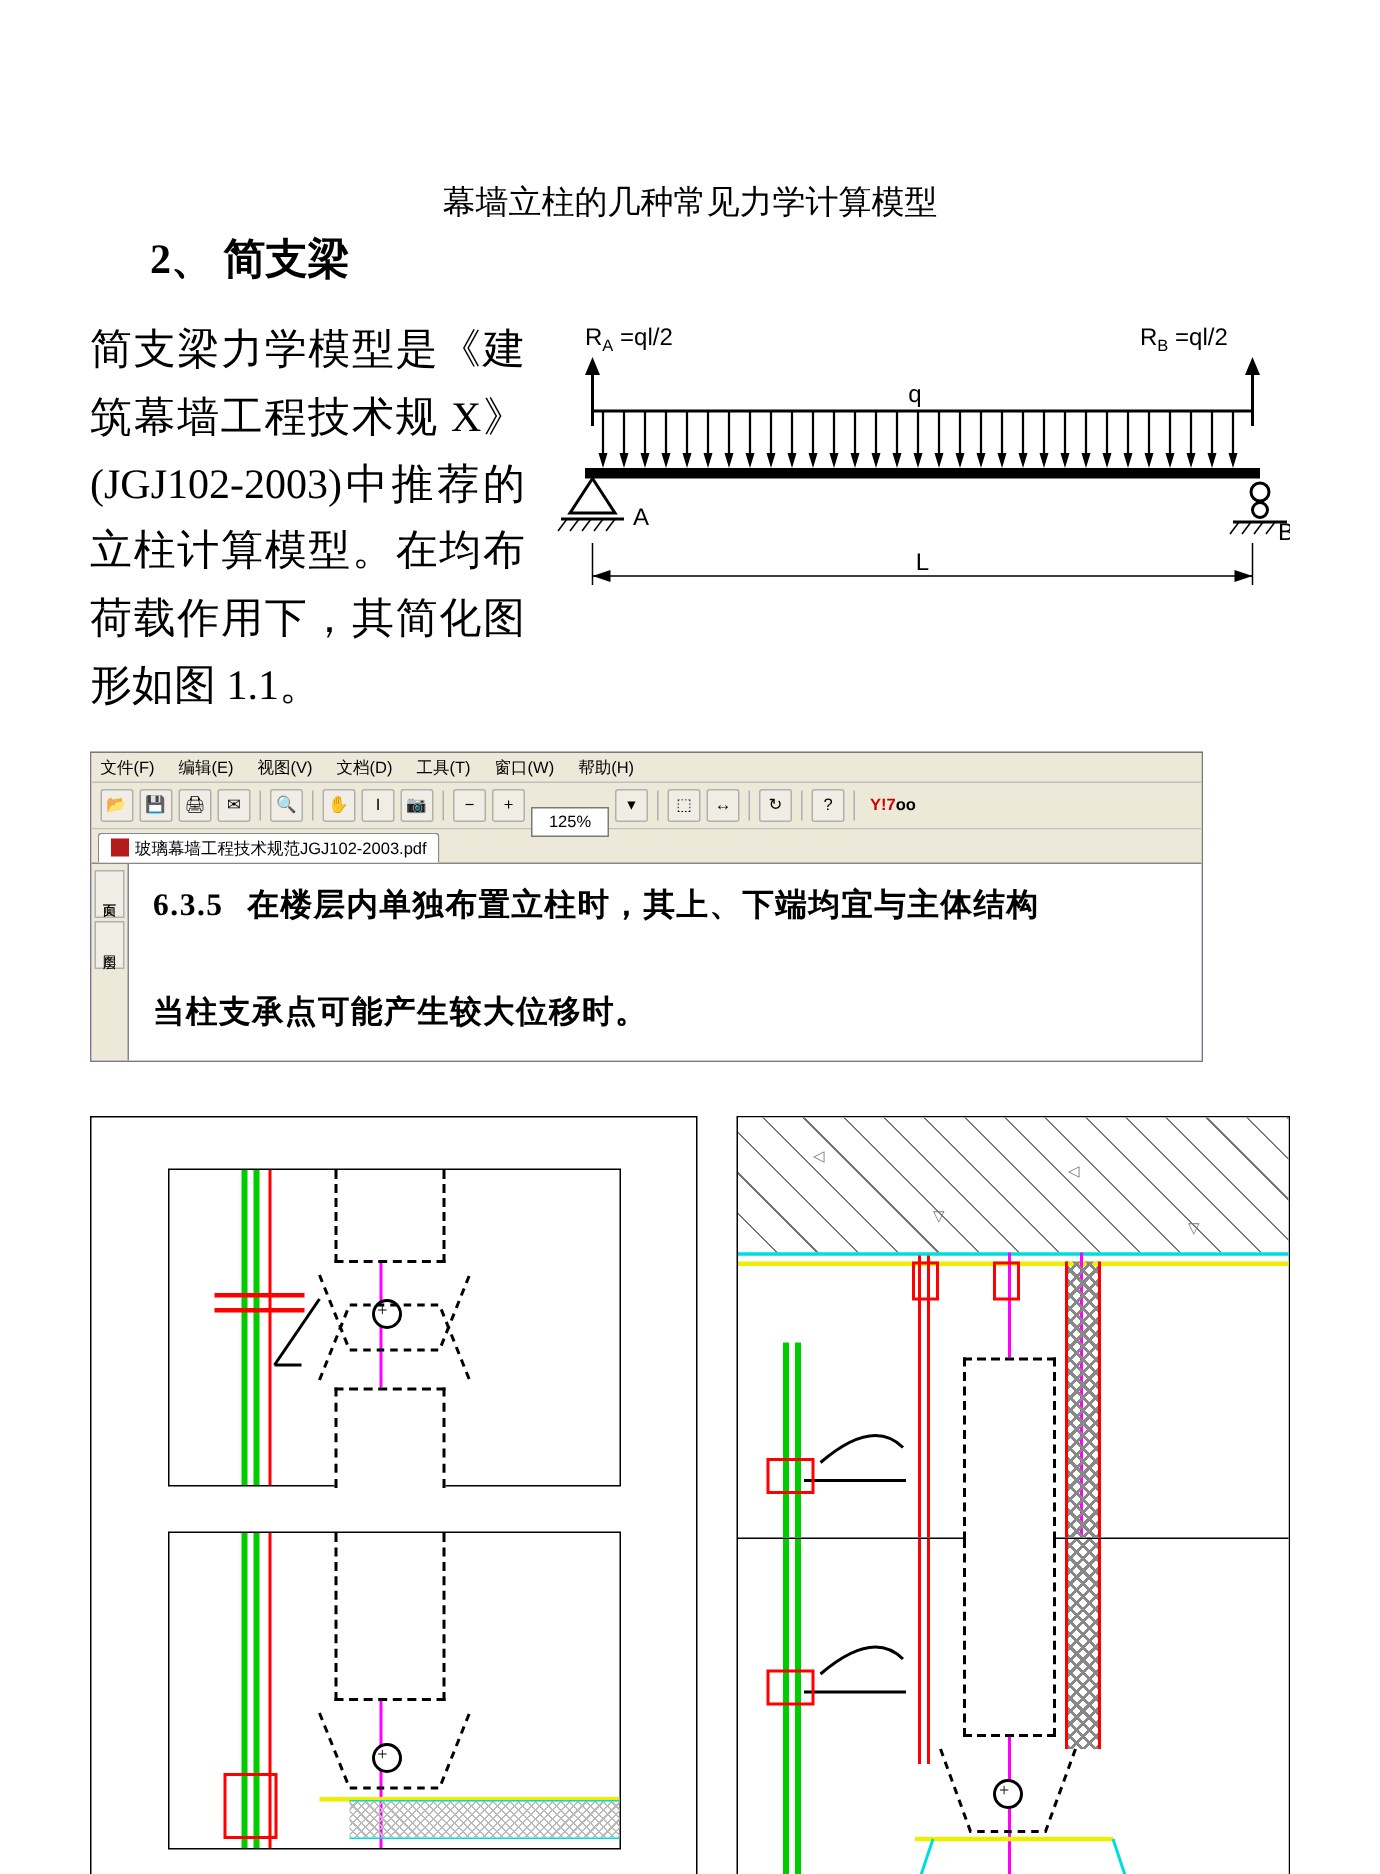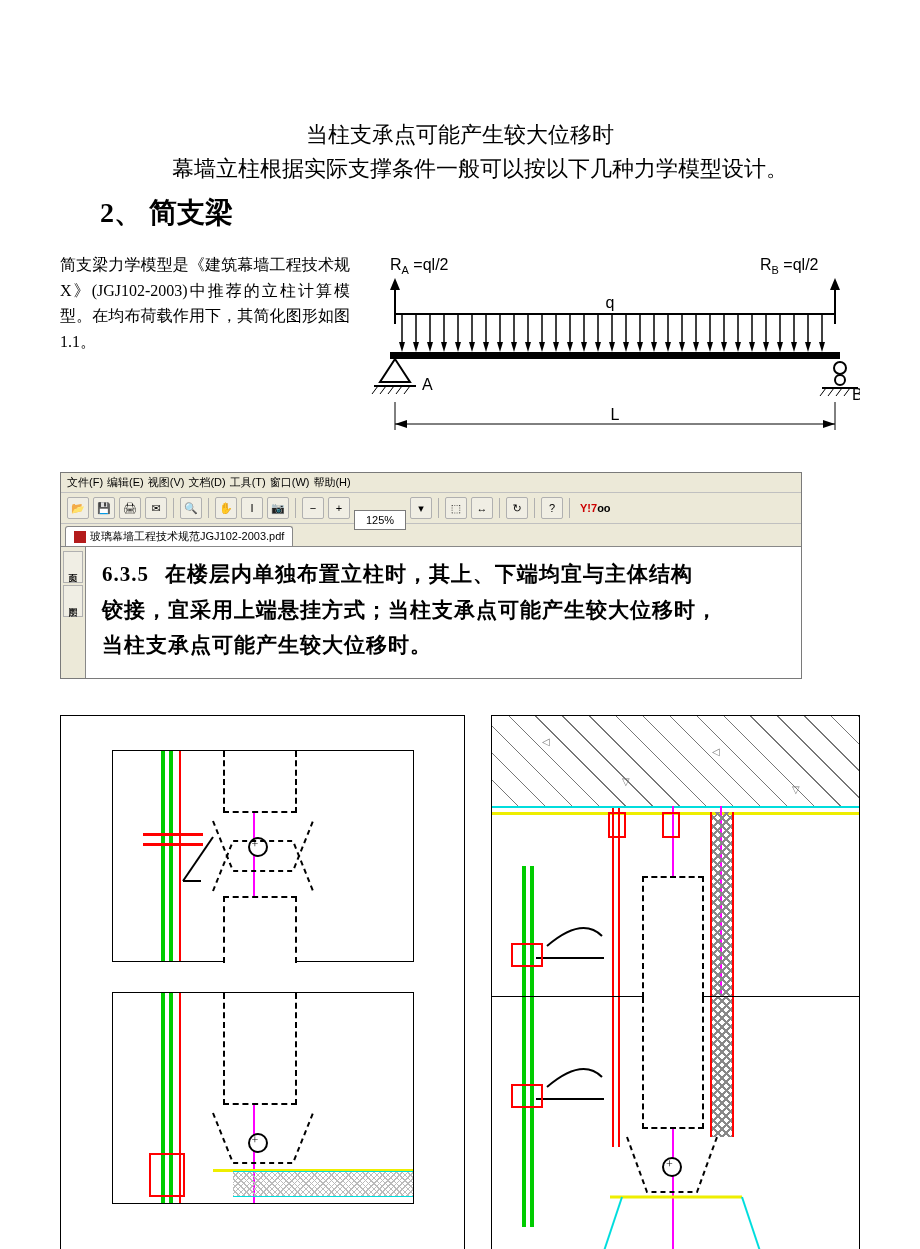--- a/index.html
+++ b/index.html
@@ -32,21 +32,21 @@
     font-weight: bold;
     margin: 0 0 20px 40px;
   }
   .row1 {
     display: flex;
     align-items: flex-start;
     gap: 10px;
   }
   .paragraph {
     width: 290px;
-    font-size: 16px;
+    font-size: 28px;
     line-height: 1.6;
     text-align: justify;
   }
   .beam-diagram {
     flex: 1;
     position: relative;
     height: 200px;
   }
 
   
@@ -86,21 +86,21 @@
     border: 1px solid #888;
     text-align: center;
     line-height: 12px;
     color: #000;
     font-size: 10px;
   }
   .reader-menubar {
     background: #ece9d8;
     padding: 2px 6px;
     display: flex;
-    gap: 4px;
+    gap: 16px;
     border-bottom: 1px solid #c0c0c0;
   }
   .menu-item { color: #000; }
   .reader-toolbar {
     background: #ece9d8;
     padding: 3px 6px;
     display: flex;
     align-items: center;
     gap: 4px;
     border-bottom: 1px solid #c0c0c0;
@@ -280,22 +280,21 @@
   .svg-text {
     font-family: Arial, sans-serif;
     font-size: 16px;
   }
 </style>
 </head>
 <body>
 
 <div class="page">
 
-  <div class="title">当柱支承点可能产生较大位移时</div>
-  <div class="subtitle">幕墙立柱根据实际支撑条件一般可以按以下几种力学模型设计。</div>
+  <div class="title">幕墙立柱的几种常见力学计算模型</div>
   <div class="heading">2、 简支梁</div>
 
   <div class="row1">
     <div class="paragraph">简支梁力学模型是《建筑幕墙工程技术规 X》(JGJ102-2003)中推荐的立柱计算模型。在均布荷载作用下，其简化图形如图 1.1。</div>
 
     <div class="beam-diagram">
       <svg width="500" height="200" viewBox="0 0 500 200">
 
         <text x="30" y="18" class="svg-text">
           <tspan>R</tspan><tspan dy="4" font-size="11">A</tspan><tspan dy="-4"> =ql/2</tspan>
@@ -451,21 +450,21 @@
         <span>玻璃幕墙工程技术规范JGJ102-2003.pdf</span>
       </div>
     </div>
     <div class="reader-content">
       <div class="reader-sidebar">
         <div class="side-btn">页面</div>
         <div class="side-btn">图层</div>
       </div>
       <div class="reader-doc">
         <span class="sec-num">6.3.5</span><span>在楼层内单独布置立柱时，其上、下端均宜与主体结构</span><br>
-        <span>铰接，宜采用上端悬挂方式；当柱支承点可能产生较大位移时，</span><br>
+        <br>
         <span>当柱支承点可能产生较大位移时。</span>
       </div>
     </div>
   </div>
 
   <div class="drawings">
 
     <div class="frame-outer frame-left" style="width:360px">
       <div class="subframe">
         <div class="glass-line" style="left:48px;top:0;width:4px;height:100%;"></div>

